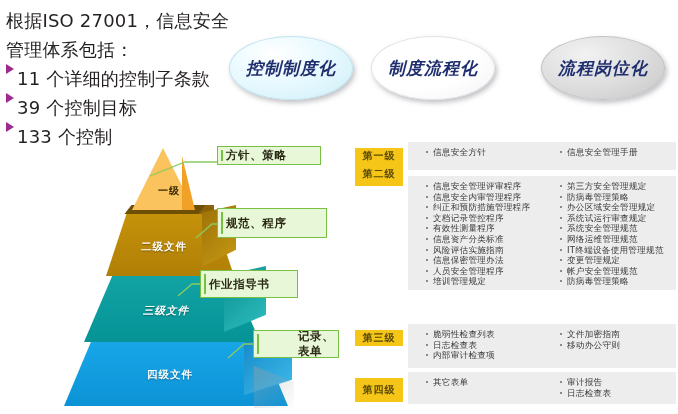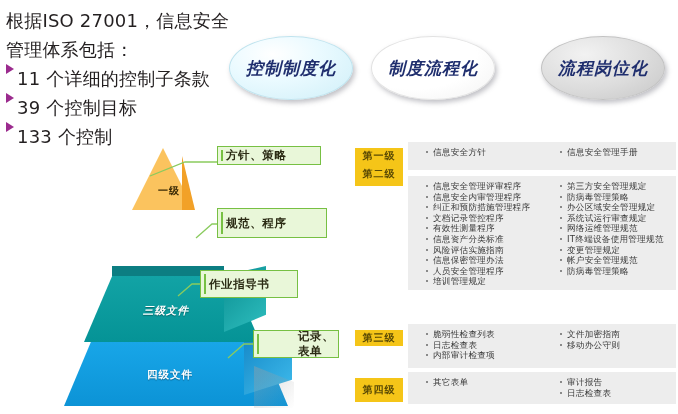--- a/index.html
+++ b/index.html
@@ -221,20 +221,27 @@
       <div class="tier-label">四级文件</div>
     </div>
 
     <div class="tier" id="lvl3">
       <div class="top"></div>
       <div class="face"></div>
       <div class="side"></div>
       <div class="tier-label">三级文件</div>
     </div>
 
+    <div class="tier" id="lvl2">
+      <div class="top2"></div>
+      <div class="top"></div>
+      <div class="face"></div>
+      <div class="side"></div>
+      <div class="tier-label">二级文件</div>
+    </div>
 
     <div class="tier" id="apex">
       <div class="face"></div>
       <div class="side"></div>
       <div class="tier-label">一级</div>
     </div>
   </div>
 
   <svg style="position:absolute;left:0;top:0;width:678px;height:414px;pointer-events:none;">
     <path class="leader" d="M150,176 L185,162 L217,162"></path>
@@ -342,20 +349,24 @@
           <div class="item">
             <span class="dot"></span>
             <span>办公区域安全管理规定</span>
           </div>
           <div class="item">
             <span class="dot"></span>
             <span>系统试运行审查规定</span>
           </div>
           <div class="item">
             <span class="dot"></span>
+            <span>系统安全管理规范</span>
+          </div>
+          <div class="item">
+            <span class="dot"></span>
             <span>网络运维管理规范</span>
           </div>
           <div class="item">
             <span class="dot"></span>
             <span>IT终端设备使用管理规范</span>
           </div>
           <div class="item">
             <span class="dot"></span>
             <span>变更管理规定</span>
           </div>

